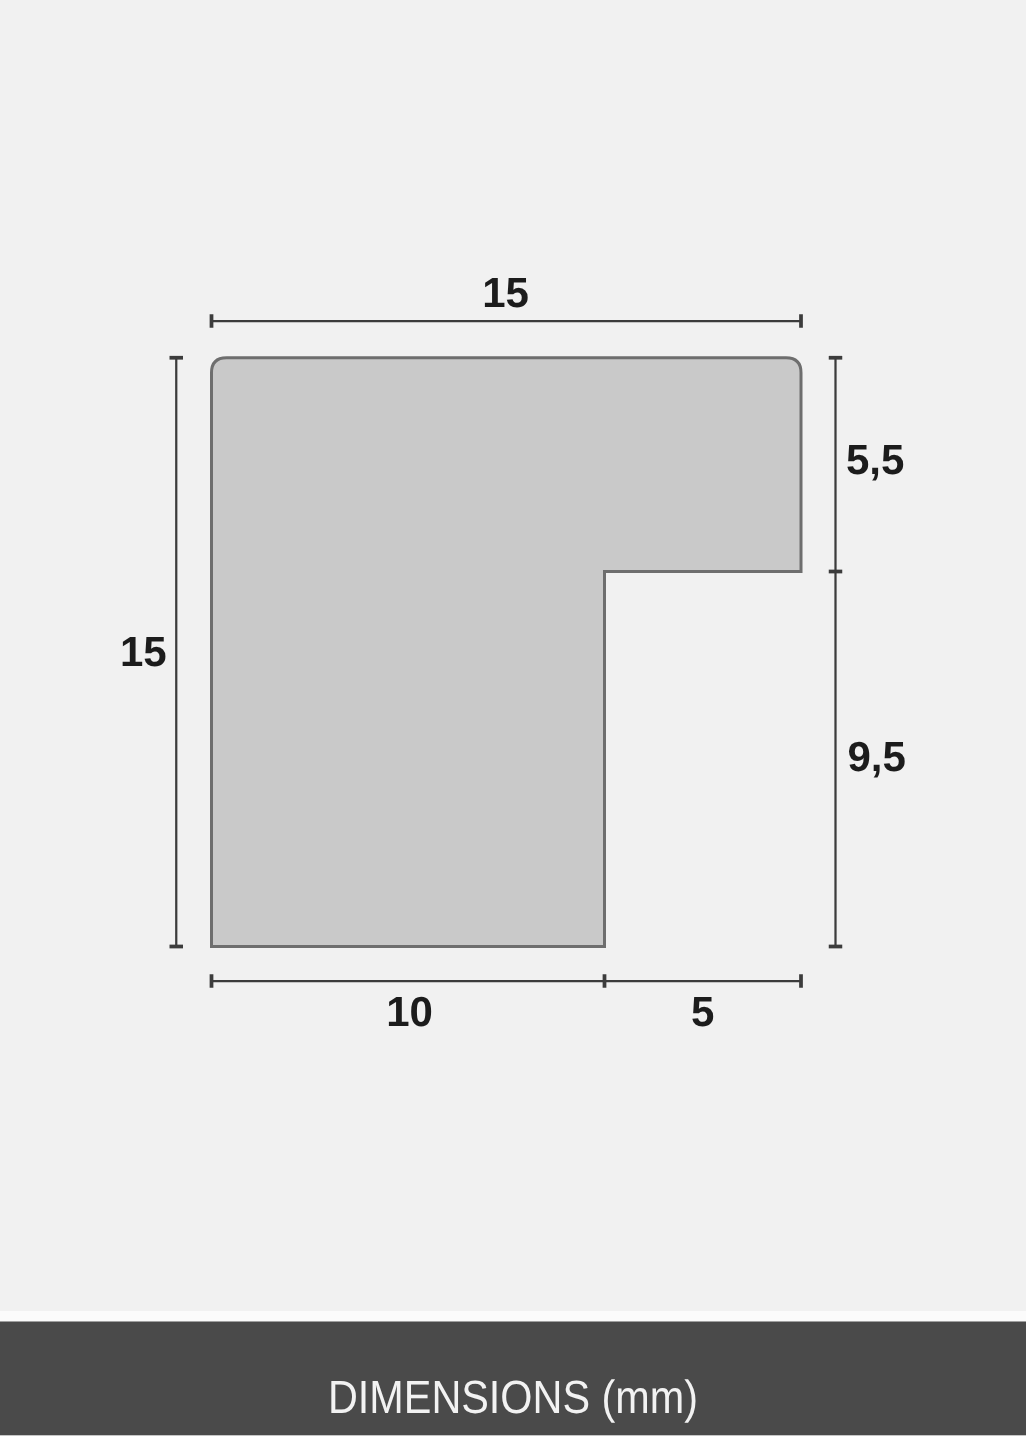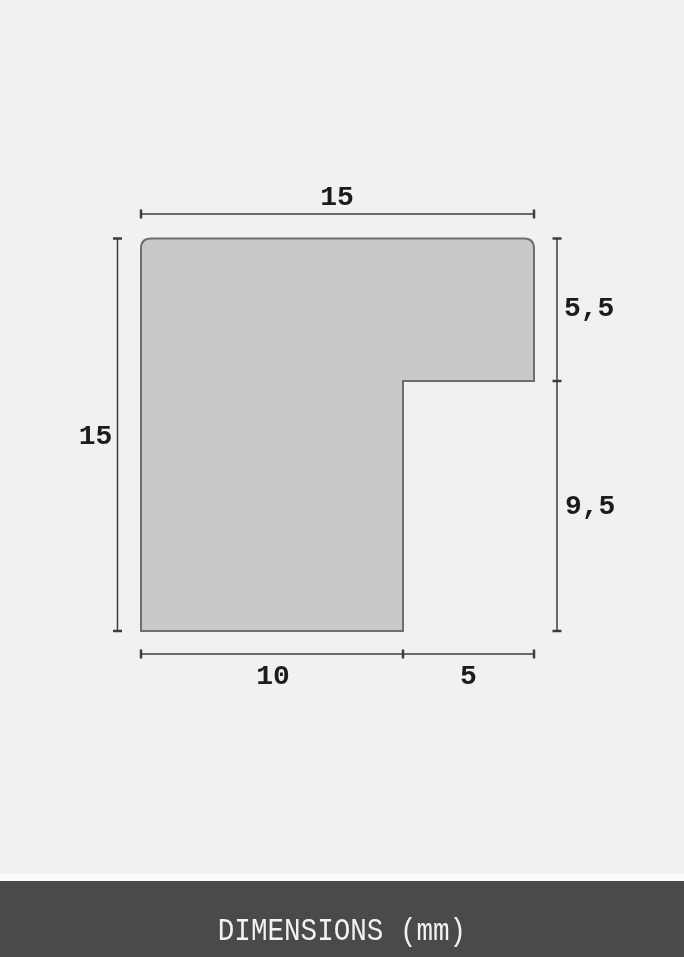--- a/index.html
+++ b/index.html
@@ -1,17 +1,17 @@
 <!DOCTYPE html>
 <html><head>
 <meta charset="utf-8">
 <style>
   html,body{margin:0;padding:0;}
   body{width:684px;height:957px;background:#f1f1f1;font-family:"Liberation Sans",sans-serif;overflow:hidden;position:relative;}
-  .stage{position:absolute;left:0;top:0;width:684px;height:957px;font-family:Liberation Mono, monospace;}
+  .stage{position:absolute;left:0;top:0;width:684px;height:957px;}
 </style>
 </head>
 <body>
 <div class="stage">
 
   <div style="position:absolute;left:0;top:874px;width:684px;height:7px;background:#fbfbfb;"></div>
 
   <svg width="684" height="880" viewBox="0 0 684 880" style="position:absolute;left:0;top:0;">
 
     <path d="M 141,631 L 141,248.5 Q 141,238.5 151,238.5 L 524,238.5 Q 534,238.5 534,248.5 L 534,381 L 403,381 L 403,631 Z" fill="#c9c9c9" stroke="#6e6e6e" stroke-width="2"></path>

